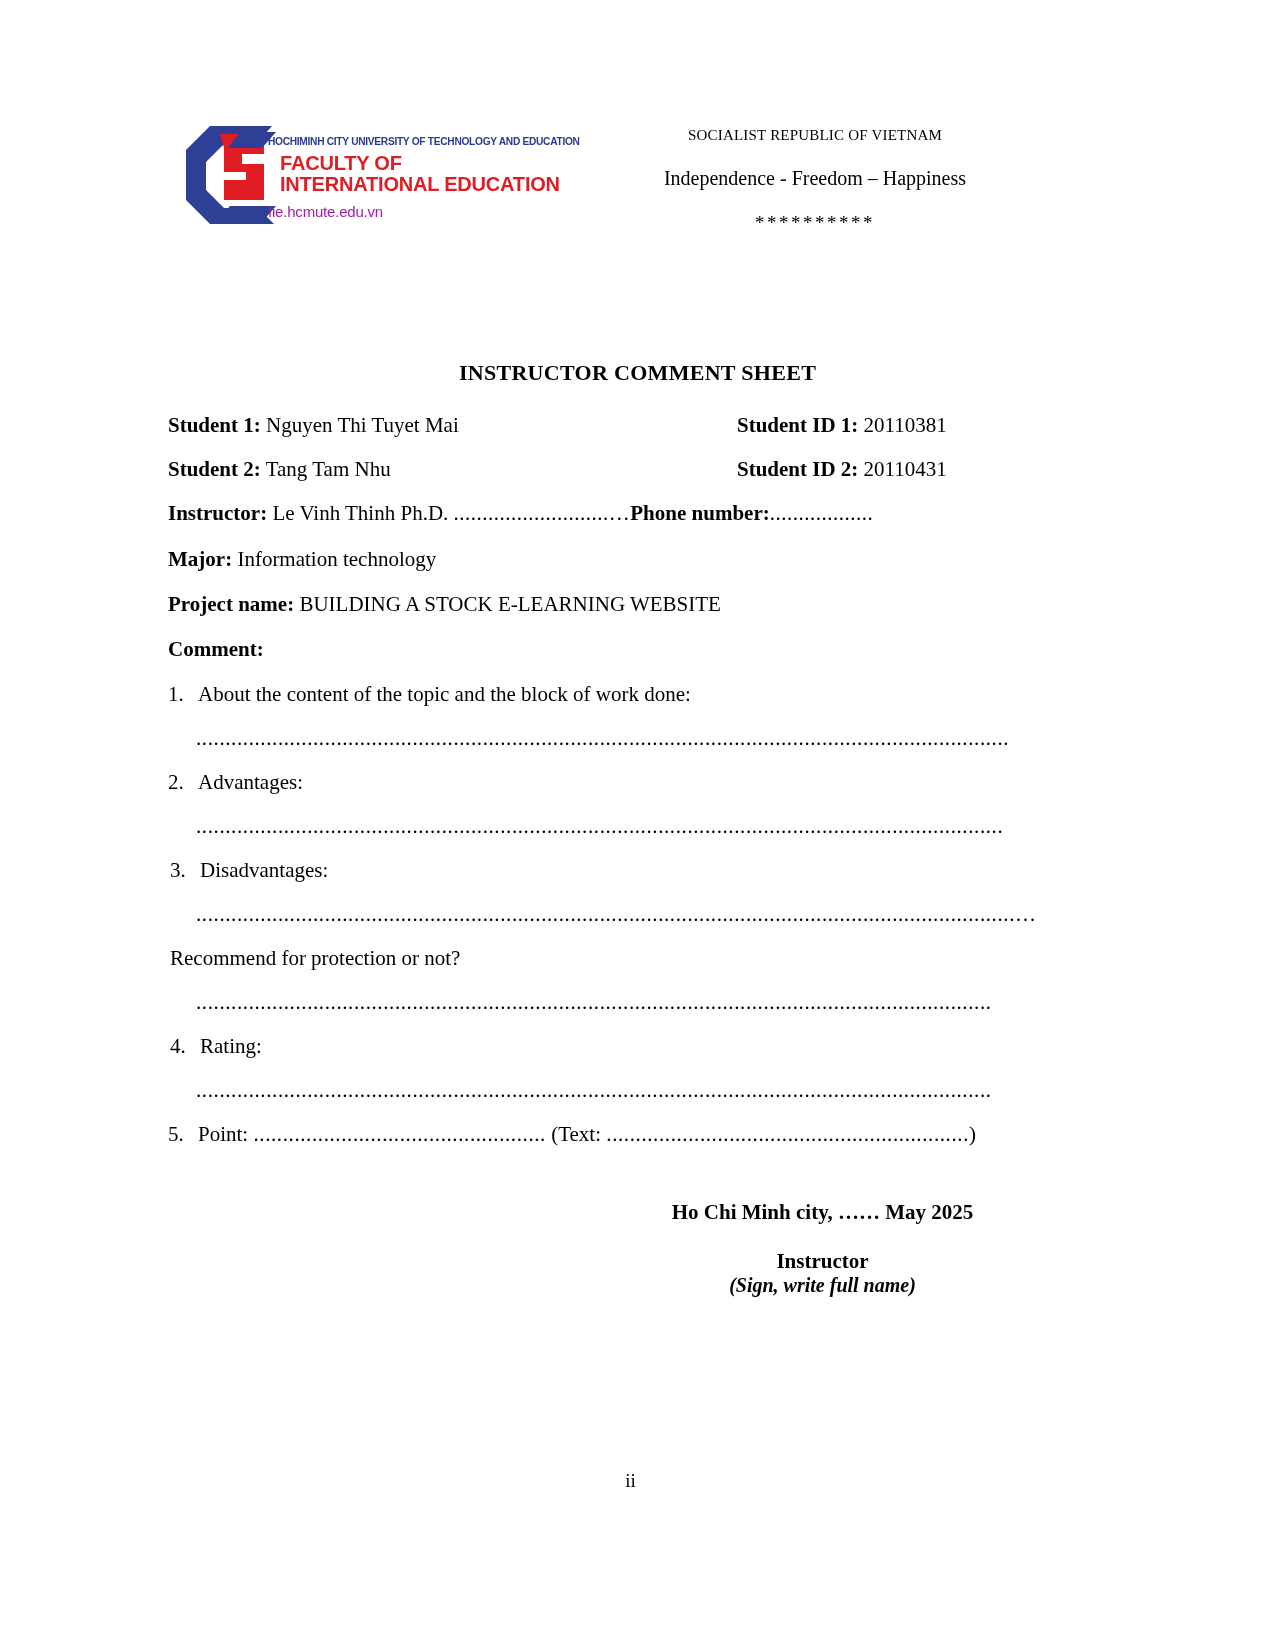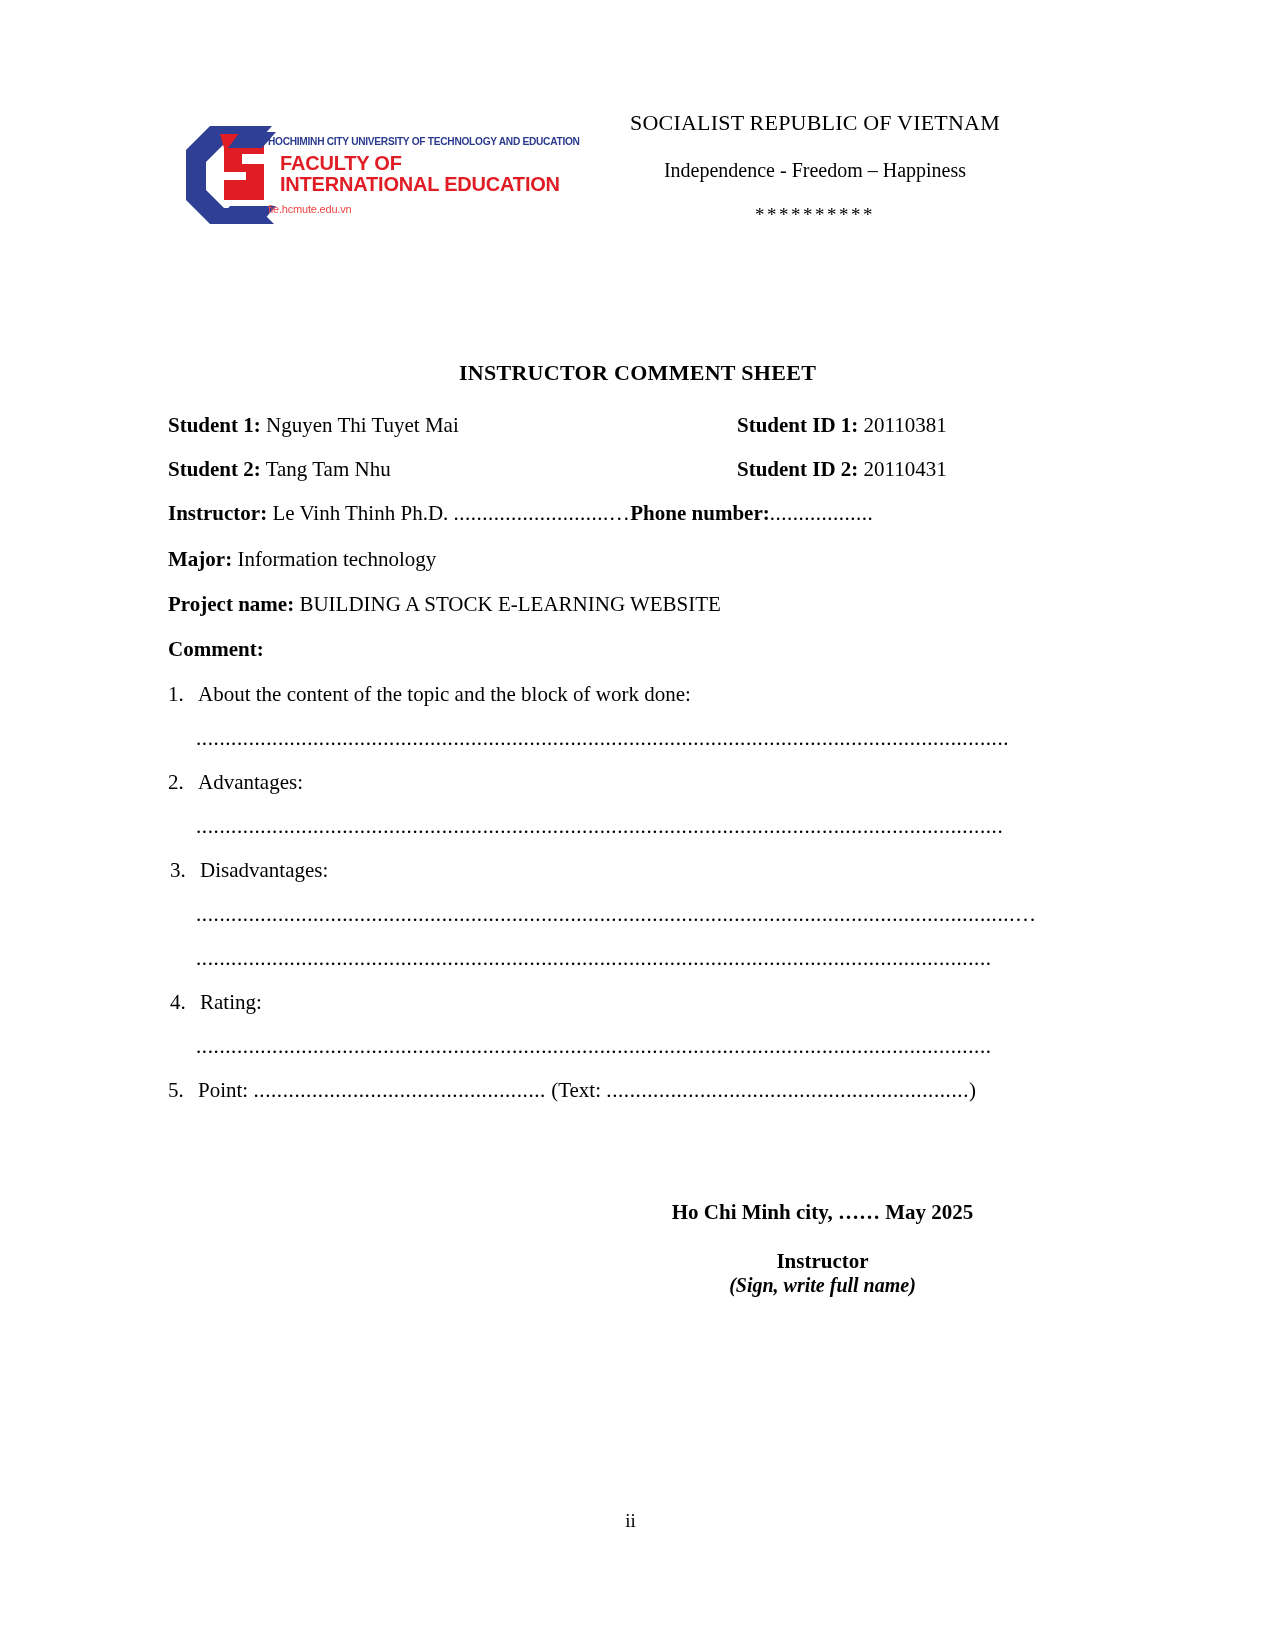--- a/index.html
+++ b/index.html
@@ -68,36 +68,37 @@
     font-weight: bold;
     color: #e01c24;
     line-height: 1.08;
     letter-spacing: -0.2px;
     white-space: nowrap;
     margin-left: 12px;
   }
   .logo-faculty .l2 { display: block; }
   .logo-url {
     margin-top: 7px;
-    font-size: 11px;
-    color: #ef4444;
+    font-size: 15px;
+    color: #a21caf;
     letter-spacing: -0.2px;
   }
 
   .national {
     position: absolute;
     left: 600px;
     top: 0;
     width: 430px;
     text-align: center;
   }
   .national-l1 {
-    font-size: 22px;
+    font-size: 15px;
     letter-spacing: 0.2px;
     line-height: 1.2;
+    margin-top: 16px;
   }
   .national-l2 {
     margin-top: 22px;
     font-size: 20px;
     line-height: 1.2;
   }
   .national-stars {
     margin-top: 22px;
     font-size: 19px;
     letter-spacing: 2.5px;
@@ -220,21 +221,20 @@
   }
 
   
   .footer {
     position: absolute;
     top: 1470px;
     left: 0;
     right: 14px;
     text-align: center;
     font-size: 19px;
-    margin-top: 40px;
   }
 </style>
 </head>
 <body>
 
 <div class="page">
 
   <div class="header">
 
     <div class="logo-block">
@@ -322,20 +322,23 @@
     <div class="q-row indent-a">
       <span class="q-num">2.</span><span>Advantages:</span>
     </div>
     <div class="dot-line full">..........................................................................................................................................</div>
 
     <div class="q-row indent-b">
       <span class="q-num">3.</span><span>Disadvantages:</span>
     </div>
     <div class="dot-line full">............................................................................................................................................…</div>
 
+    <div class="q-row indent-b">
+      <span>Recommend for protection or not?</span>
+    </div>
     <div class="dot-line full">........................................................................................................................................</div>
 
     <div class="q-row indent-b">
       <span class="q-num">4.</span><span>Rating:</span>
     </div>
     <div class="dot-line full">........................................................................................................................................</div>
 
     <div class="point-row">
       <span class="q-num">5.</span><span>Point:</span> <span class="dots-a">..................................................</span> <span>(Text:</span> <span class="dots-b">..............................................................)</span>
     </div>

